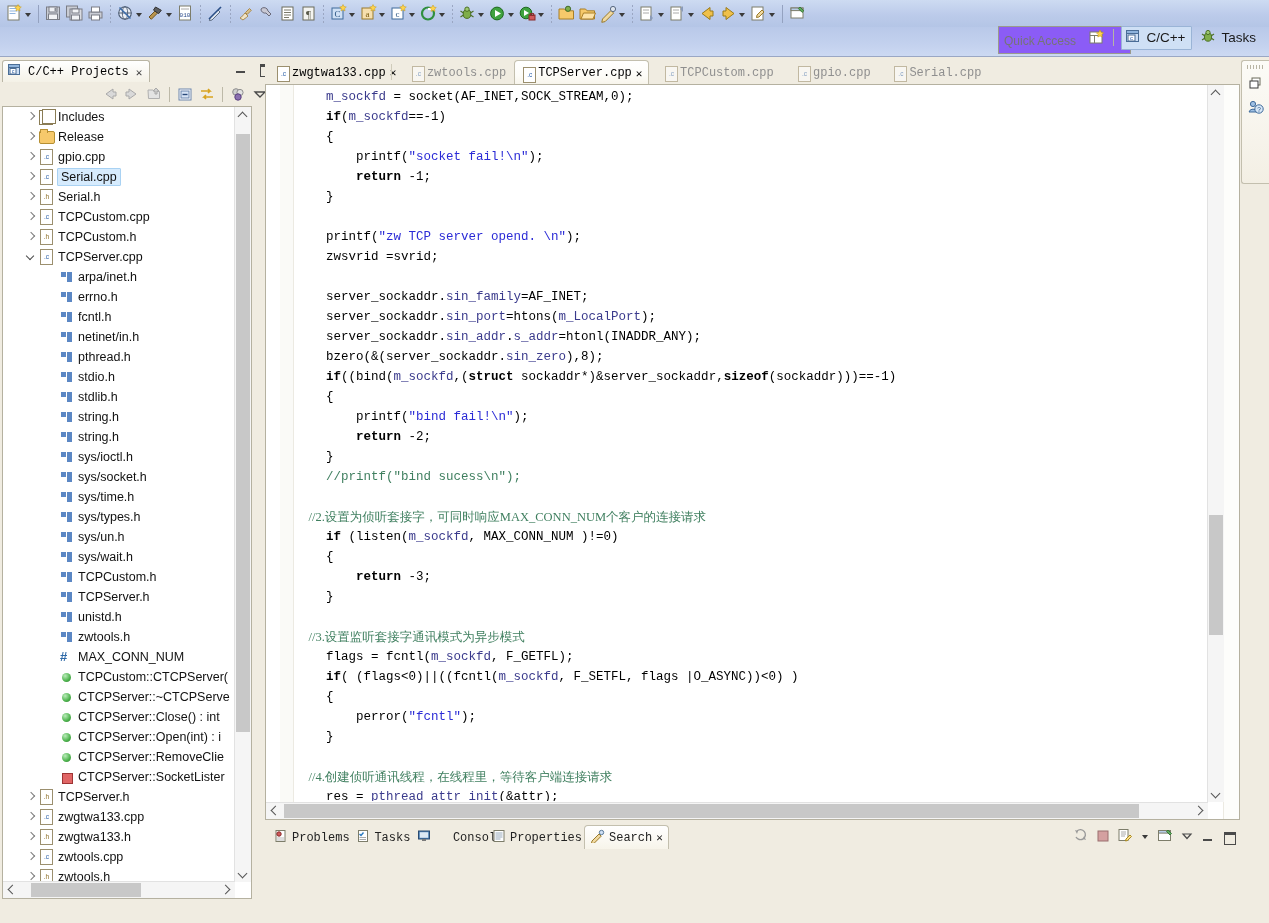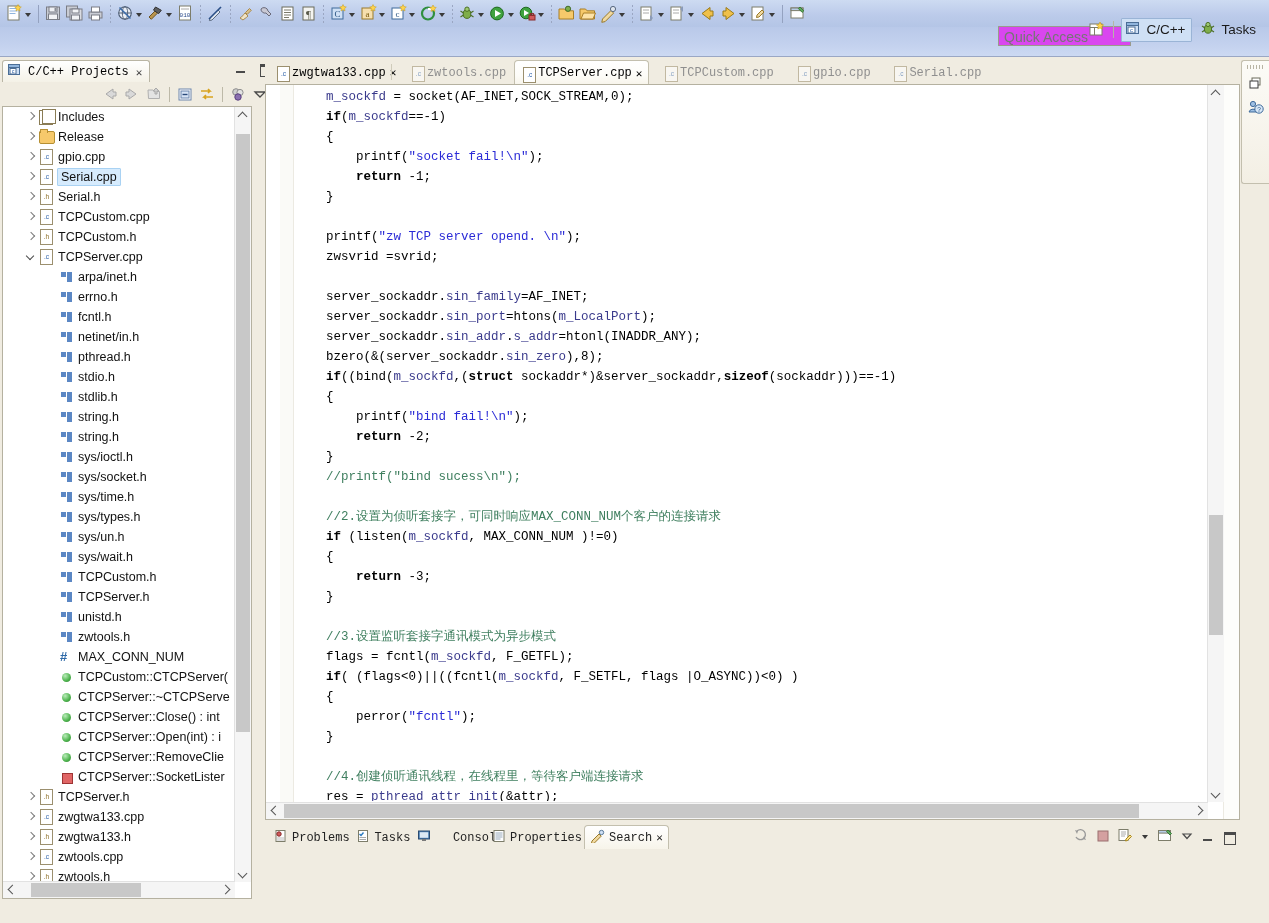--- a/index.html
+++ b/index.html
@@ -26,25 +26,25 @@
   .tb-ico{width:19px;height:19px;position:relative;display:inline-block;}
   .tb-arrow{width:9px;height:18px;display:inline-block;position:relative;}
   .tb-arrow::after{content:"";position:absolute;left:1px;top:8px;
     border-left:3.5px solid transparent;border-right:3.5px solid transparent;
     border-top:4px solid #3a3a3a;}
   .tb-sep{width:1px;height:18px;background:#94a2c0;margin:0 4px;}
   .tb-sepd{width:1px;height:18px;margin:0 4px;
     background:repeating-linear-gradient(to bottom,#9aa6c2 0 2px,transparent 2px 4px);}
 
   .qa{
-    position:absolute;right:138px;top:26px;width:133px;height:20px;
-    background:#d946ef;border:1px solid #9a9a8c;
-    font-size:14px;color:#2a2a2a;padding:2px 0 0 5px;box-sizing:border-box;
+    position:absolute;right:138px;top:26px;width:133px;height:28px;
+    background:#8b5cf6;border:1px solid #9a9a8c;
+    font-size:12px;color:#2a2a2a;padding:2px 0 0 5px;box-sizing:border-box;
   }
-  .persp{position:absolute;right:0;top:16px;height:27px;display:flex;align-items:center;gap:4px;padding-right:6px;}
+  .persp{position:absolute;right:0;top:24px;height:27px;display:flex;align-items:center;gap:4px;padding-right:6px;}
   .persp-open{width:18px;height:18px;position:relative;}
   .persp-sep{width:1px;height:17px;background:#b5b5a5;margin:0 3px;}
   .persp-btn{display:flex;align-items:center;gap:5px;padding:2px 7px 3px 4px;font-size:13.5px;color:#1a1a1a;}
   .persp-btn.active{background:#cfe0f5;border:1px solid #9ab4d6;border-radius:1px;padding:1px 6px 2px 3px;}
 
   
   .main{position:absolute;left:0;top:57px;width:1269px;height:866px;}
 
   
   .leftview{position:absolute;left:2px;top:3px;width:272px;height:840px;}
@@ -126,21 +126,21 @@
   .ebody{position:absolute;left:0;top:24px;width:975px;height:736px;background:#fff;border:1px solid #b5b1a0;box-sizing:border-box;}
   .gutter{position:absolute;left:0;top:0;width:14px;height:100%;background:#fff;border-right:1px solid #eceae2;}
   .folding{position:absolute;left:14px;top:0;width:13px;height:100%;background:#fafaf7;border-right:1px solid #eceae2;}
   .code{position:absolute;left:30px;top:2px;right:32px;bottom:18px;overflow:hidden;
     font-family:"Liberation Mono",monospace;font-size:12.5px;line-height:20px;color:#000;white-space:pre;}
   .code .ln{height:20px;}
   .kw{color:#000000;font-weight:bold;}
   .str{color:#2a2ad6;}
   .cmt{color:#3f7f5f;}
   .fld{color:#3a3a8c;}
-  .zh{font-family:Liberation Mono, monospace;margin-top:40px;}
+  .zh{font-family:Liberation Serif, serif;margin-top:40px;}
   .ovr{position:absolute;right:0;top:0;width:15px;bottom:0;background:#fdfdfb;border-left:1px solid #eceae2;}
 
   
   .bottomview{position:absolute;left:265px;top:768px;width:975px;height:75px;}
   .btabbar{position:relative;height:23px;background:#f0ece1;}
   .btab{position:absolute;top:2px;height:21px;display:flex;align-items:center;gap:4px;padding:0 5px;
     font-family:"Liberation Mono",monospace;font-size:12px;color:#222;white-space:nowrap;}
   .btab.active{background:linear-gradient(to bottom,#ffffff 0%,#f7f4ea 100%);
     border:1px solid #c3bfae;border-bottom:none;border-radius:4px 4px 0 0;top:0;height:23px;}
   .btab-right{position:absolute;right:4px;top:3px;display:flex;align-items:center;gap:7px;}

